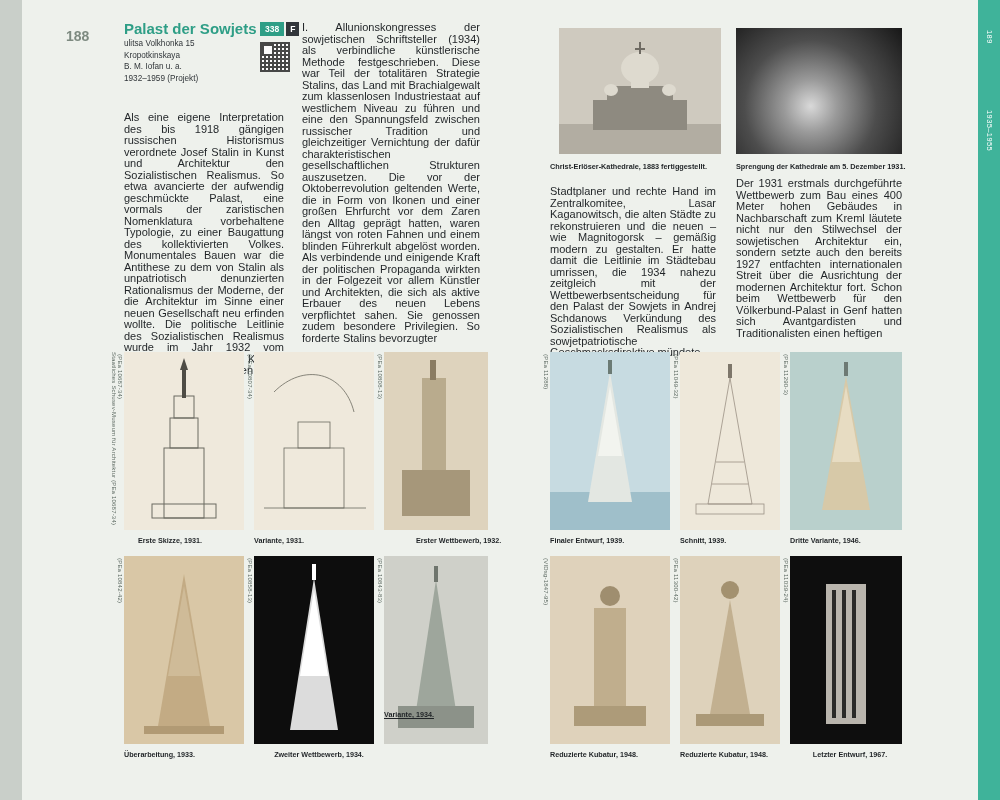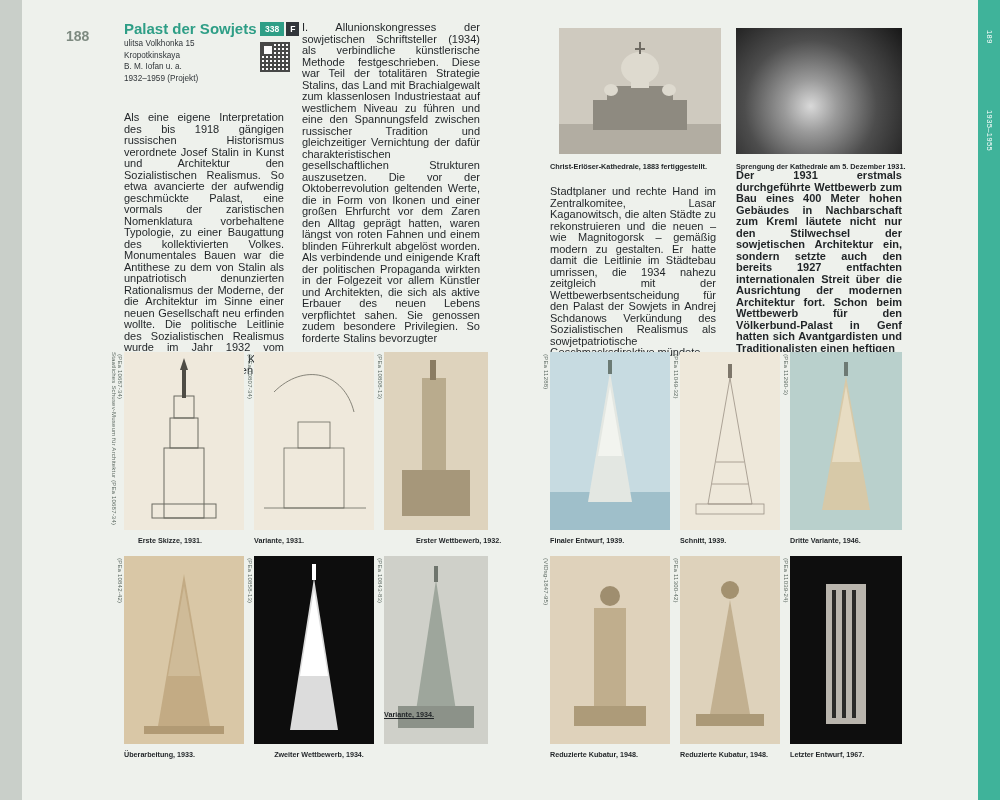--- a/index.html
+++ b/index.html
@@ -68,21 +68,21 @@
   
   .col{
     position:absolute;
     font-size:11px;line-height:11.5px;color:#1f2326;
     text-align:justify;
     -webkit-hyphens:auto;hyphens:auto;
   }
   #col1{left:102px;top:112px;width:160px;}
   #col2{left:280px;top:22px;width:178px;}
   #col3{left:528px;top:186px;width:166px;}
-  #col4{left:714px;top:170px;width:166px;font-weight:bold;}
+  #col4{left:714px;top:178px;width:166px;}
 
   
   .photo-top{
     position:absolute;top:28px;height:126px;background:#3a3a3a;overflow:hidden;
   }
   #photo1{left:537px;width:162px;}
   #photo2{left:714px;width:166px;}
   .cap{
     position:absolute;font-size:7.3px;font-weight:bold;color:#1f2326;line-height:9.5px;
   }
@@ -319,20 +319,20 @@
       <rect width="112" height="188" fill="#0e0e0e"></rect>
       <rect x="36" y="28" width="40" height="140" fill="#b9b5ad"></rect>
       <g fill="#2a2a28">
         <rect x="42" y="34" width="4" height="128"></rect>
         <rect x="52" y="34" width="4" height="128"></rect>
         <rect x="62" y="34" width="4" height="128"></rect>
       </g>
     </svg>
   </div>
   <div class="pnum" style="left:761px;top:558px;height:64px;">(PEa 11039-24)</div>
-  <div class="pcap" style="left:768px;top:750px;width:120px;">Letzter Entwurf, 1967.</div>
+  <div class="pcap" style="left:768px;top:750px;width:120px;text-align:center;">Letzter Entwurf, 1967.</div>
 
 </div>
 
 <div class="right-band">
   <div class="vtext" style="right:6px;top:30px;">189</div>
   <div class="vtext" style="right:6px;top:110px;">1935–1955</div>
 </div>
 
 </body></html>

